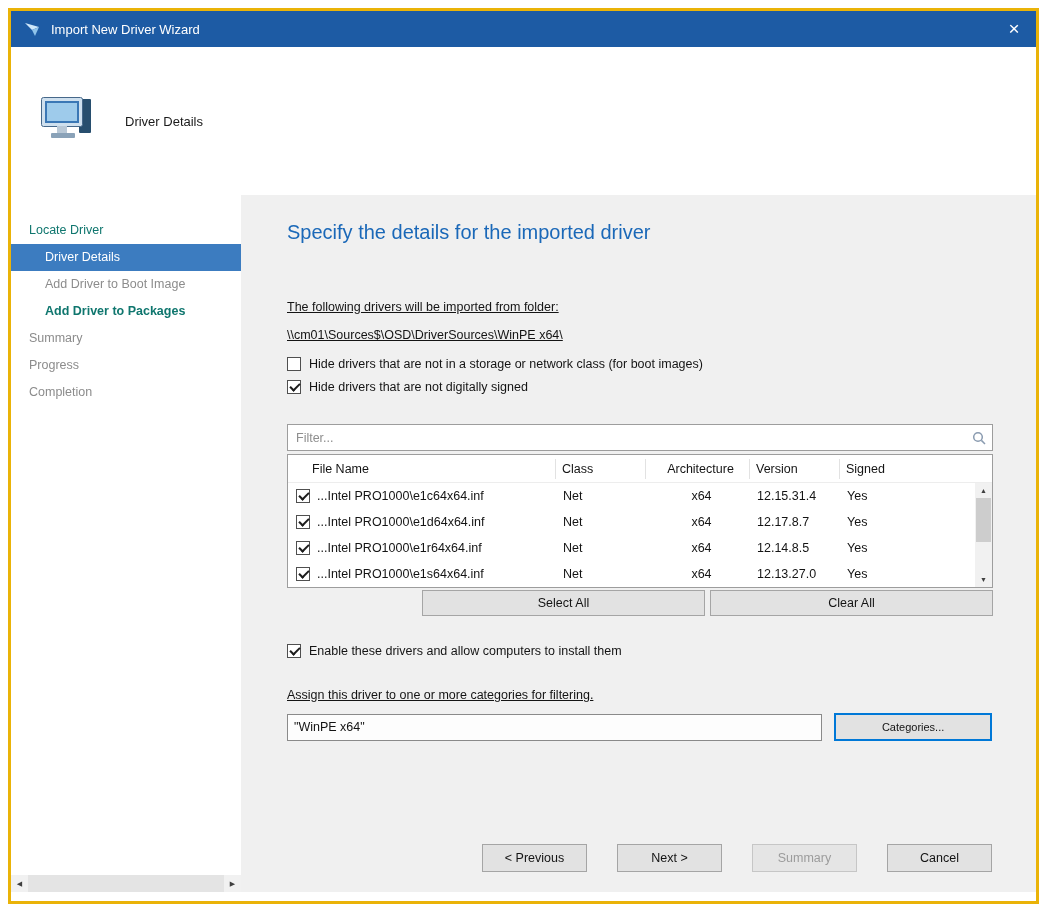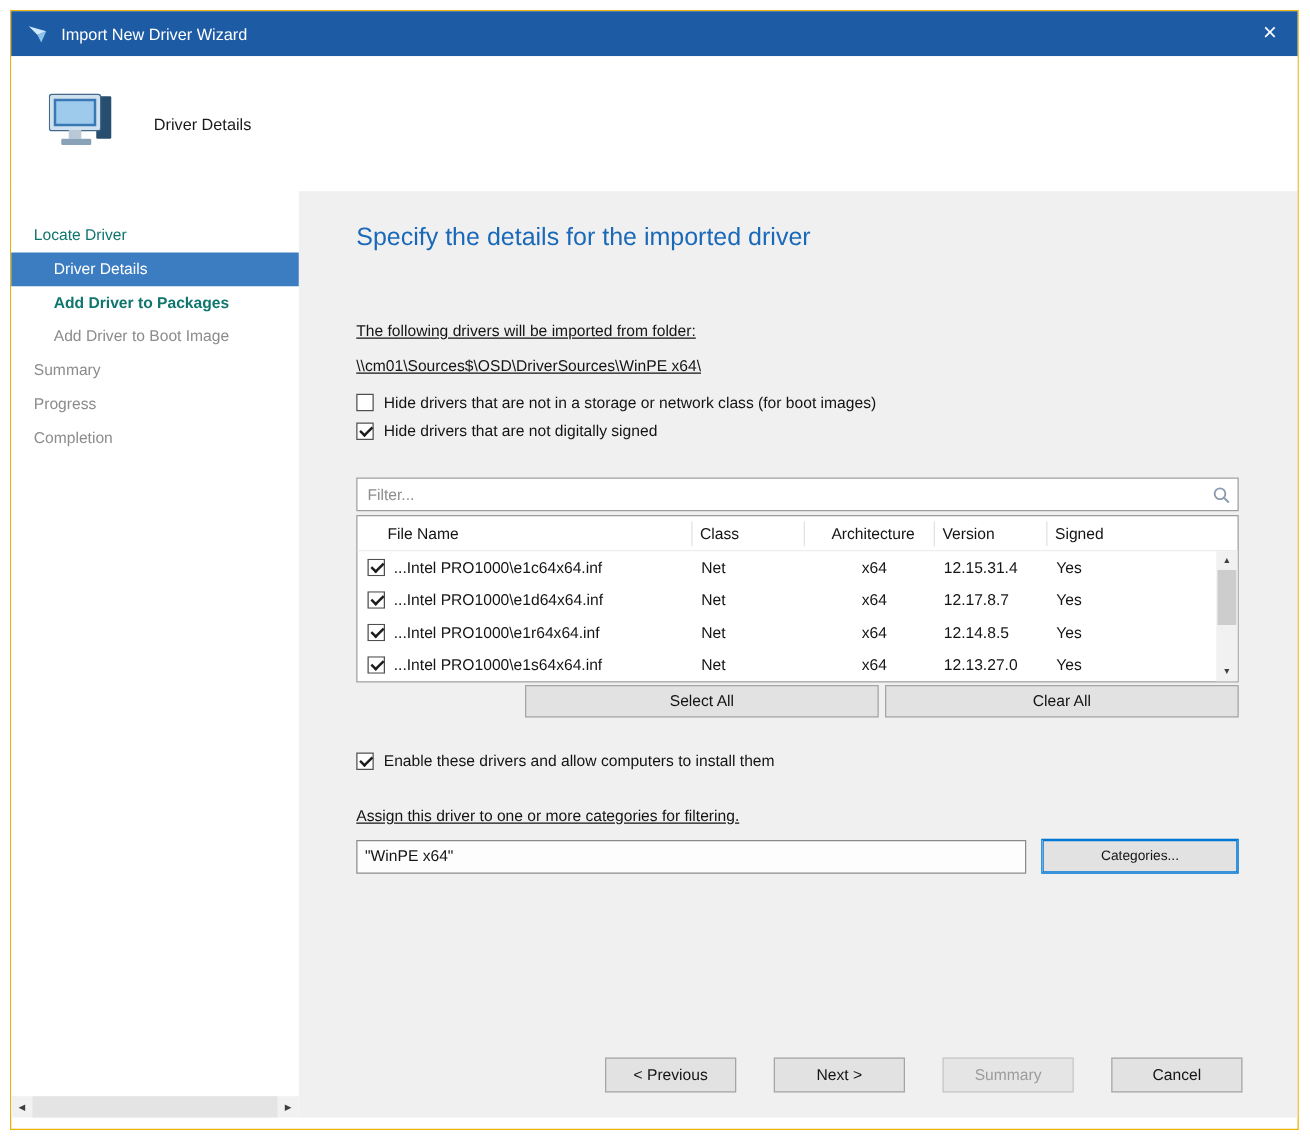--- a/index.html
+++ b/index.html
@@ -1,21 +1,21 @@
 <!DOCTYPE html>
 <html><head>
 <meta charset="utf-8">
 <style>
   * { margin:0; padding:0; box-sizing:border-box; }
   html,body { width:1048px; height:913px; }
   body { position:relative; background:#ffffff; font-family:"Liberation Sans", sans-serif; }
 
   .dialog { position:absolute; left:8px; top:8px; width:1031px; height:896px;
-            border:1px solid #eab308; background:#ffffff;
-            display:flex; flex-direction:column; padding-bottom:9px; }
+            border:3px solid #eab308; background:#ffffff;
+            display:flex; flex-direction:column; padding-bottom:9px;gap:20px; }
 
   
   .titlebar { height:36px; background:#1d5ba4; display:flex; align-items:center;
               padding-left:12px; flex:none; }
   .ticon { width:18px; height:18px; margin-right:10px; flex:none; }
   .title-text { color:#ffffff; font-size:13px; }
   .close-btn { margin-left:auto; width:44px; height:36px; display:flex;
                align-items:center; justify-content:center; color:#ffffff;
                font-size:19px; cursor:default; }
 
@@ -136,22 +136,22 @@
       </svg>
     </span>
     <span class="header-title">Driver Details</span>
   </div>
 
   <div class="bodyrow">
 
     <div class="sidebar">
       <div class="nav-item">Locate Driver</div>
       <div class="nav-item indent active">Driver Details</div>
+      <div class="nav-item indent dim">Add Driver to Boot Image</div>
       <div class="nav-item indent strong">Add Driver to Packages</div>
-      <div class="nav-item indent dim">Add Driver to Boot Image</div>
       <div class="nav-item dim">Summary</div>
       <div class="nav-item dim">Progress</div>
       <div class="nav-item dim">Completion</div>
 
       <div class="hscroll">
         <div class="hs-thumb"></div>
         <div class="hs-arrow left">◀</div>
         <div class="hs-arrow right">▶</div>
       </div>
     </div>

